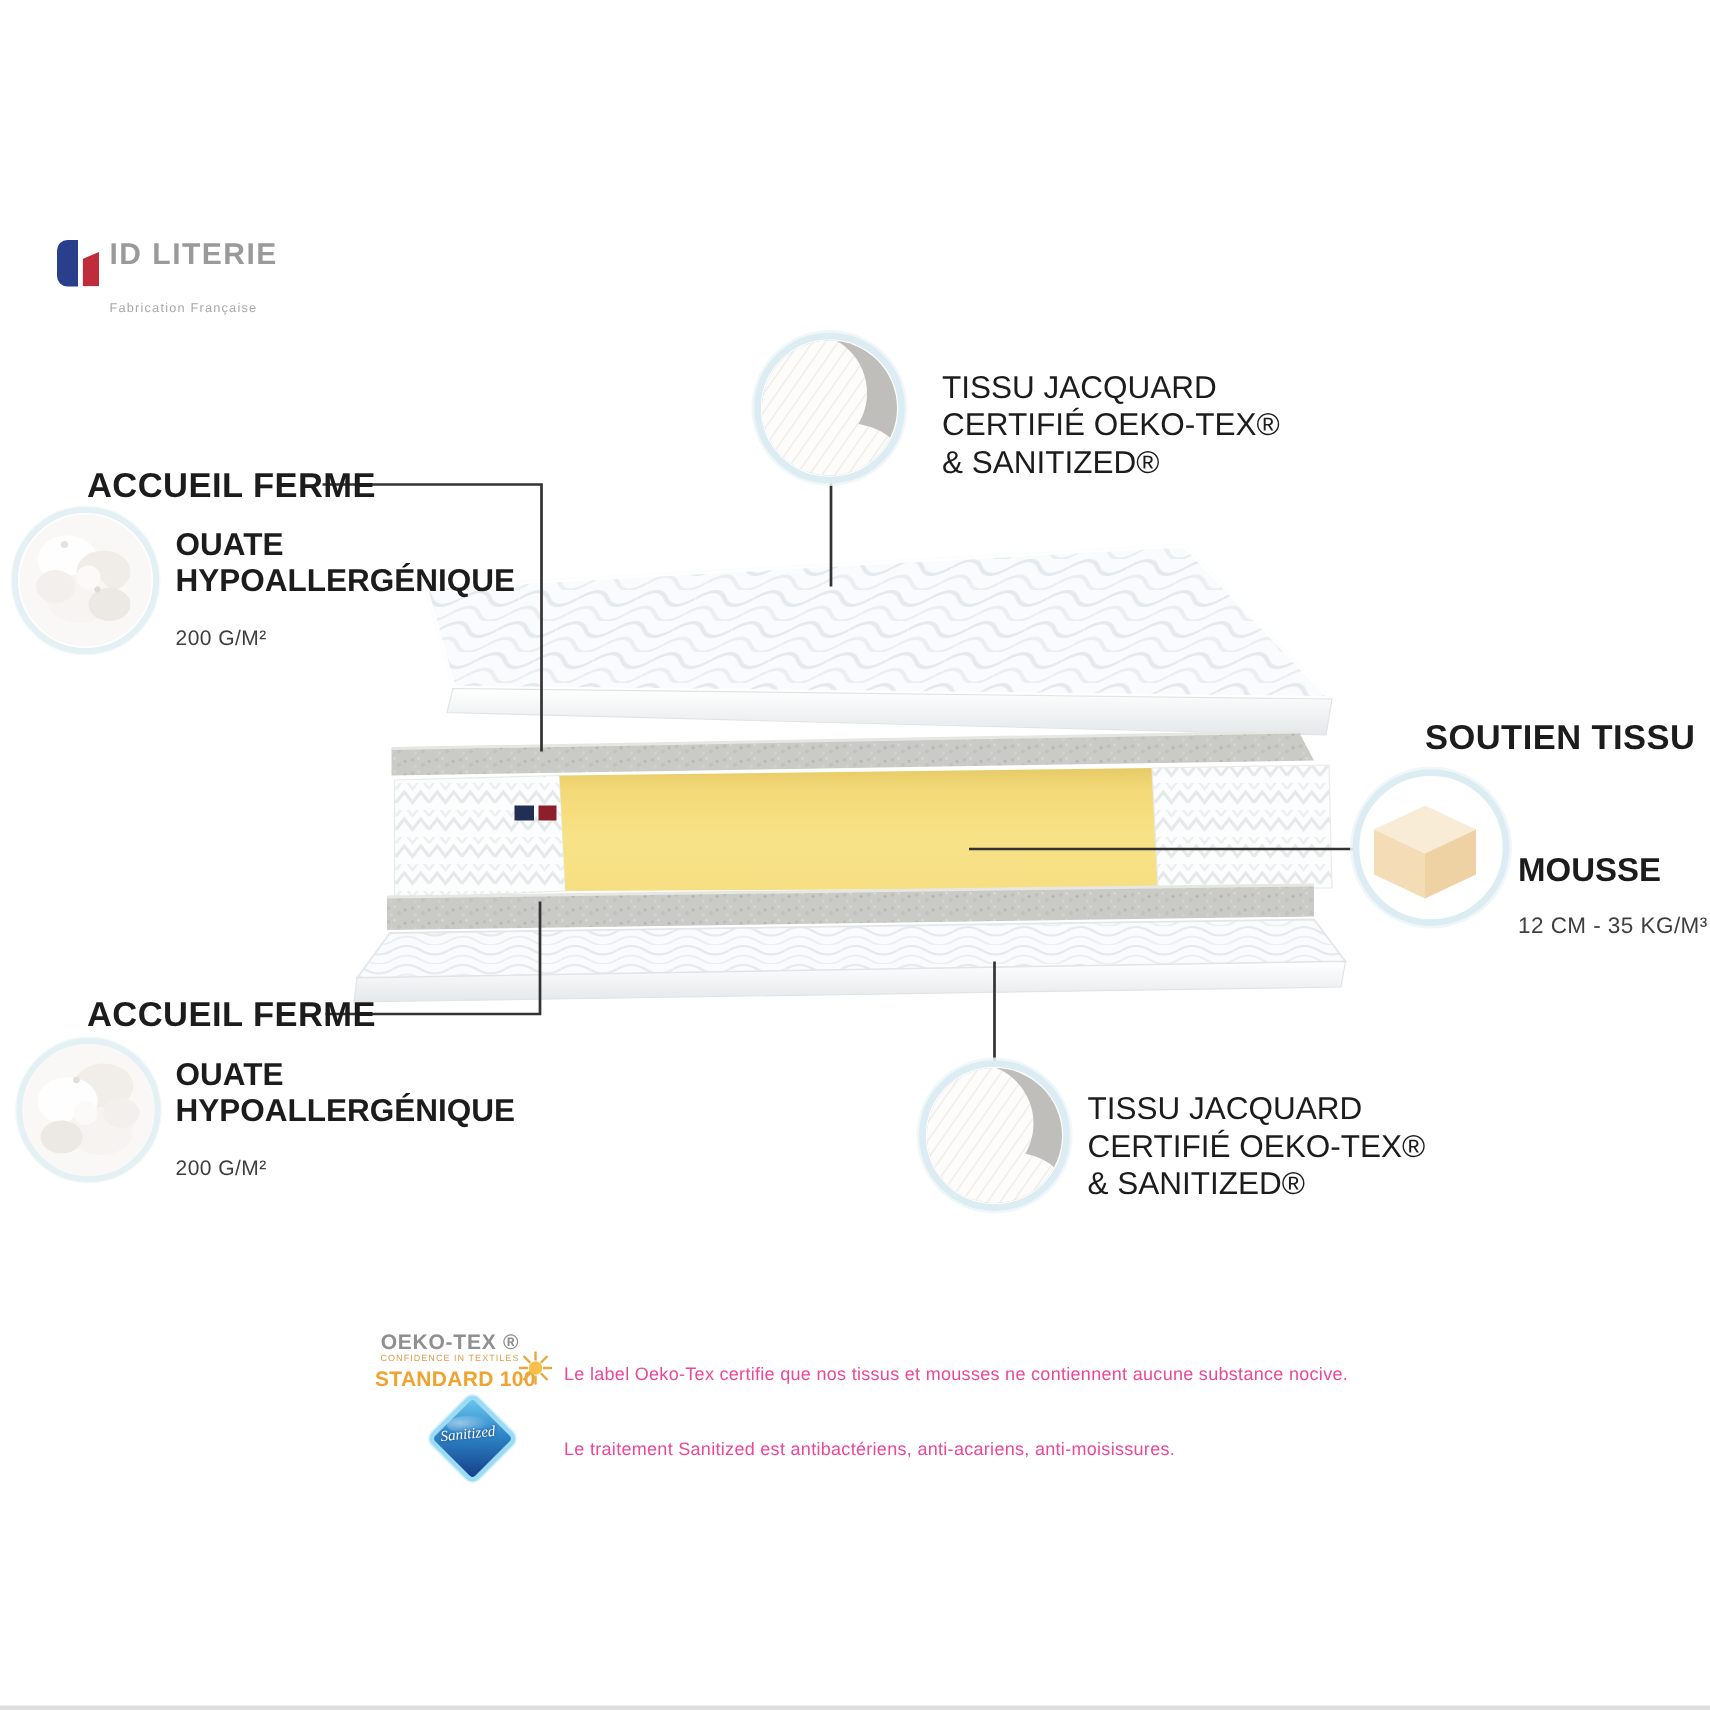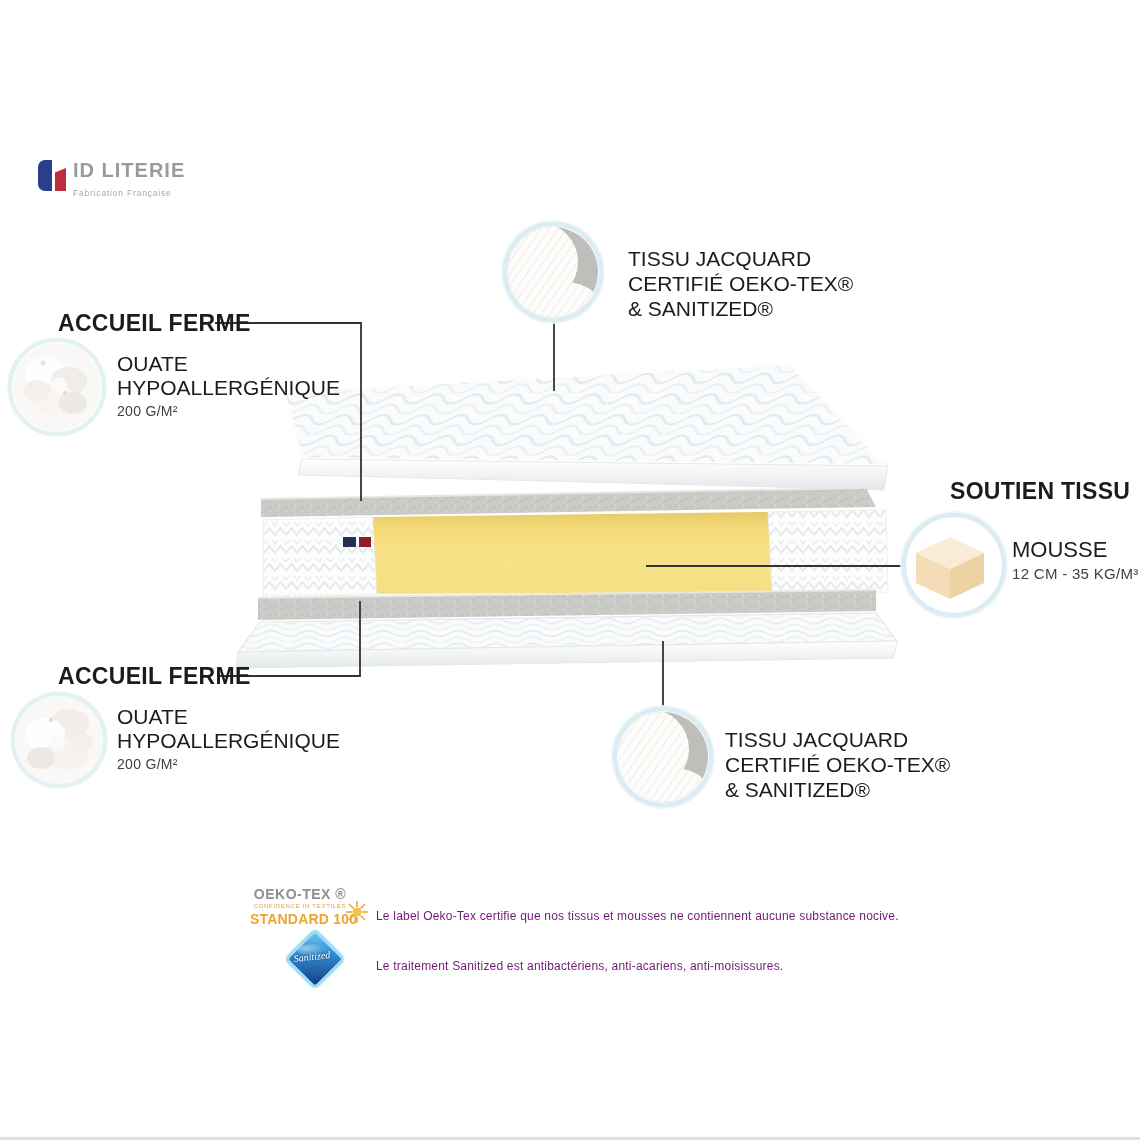--- a/index.html
+++ b/index.html
@@ -9,34 +9,34 @@
   svg{display:block;}
 
   
   .brand{left:38px;top:160px;display:flex;align-items:flex-start;}
   .logo-mark{width:32px;height:32px;position:relative;flex:0 0 auto;}
   .logo-mark .blue{position:absolute;left:0;top:0;width:14px;height:31px;background:#2a3f8c;border-radius:7px 0 0 7px;}
   .logo-mark .red{position:absolute;left:17px;top:8px;width:11px;height:23px;background:#bf2c3c;
                   clip-path:polygon(0 20%,100% 0,100% 100%,0 100%);}
   .brand-text{margin-left:3px;}
   .brand-title{font-size:20px;font-weight:bold;color:#9a9a9a;letter-spacing:1px;line-height:20px;}
-  .brand-tagline{font-size:8.5px;color:#a7a7a7;letter-spacing:0.8px;margin-top:8px;}
+  .brand-tagline{font-size:8.5px;color:#a7a7a7;letter-spacing:0.8px;margin-top:20px;}
 
   
   .callout-title{font-size:23px;font-weight:bold;letter-spacing:0.3px;color:#1c1c1c;white-space:nowrap;margin-left:30px;}
-  .callout-sub{font-size:21px;font-weight:normal;line-height:24px;color:#1c1c1c;white-space:nowrap;}
+  .callout-sub{font-size:21px;font-weight:bold;line-height:24px;color:#1c1c1c;white-space:nowrap;}
   .callout-lines{font-size:21px;font-weight:normal;line-height:25px;color:#1c1c1c;white-space:nowrap;}
-  .callout-detail{font-size:14px;color:#3f3f3f;letter-spacing:0.3px;margin-top:3px;white-space:nowrap;}
+  .callout-detail{font-size:14px;color:#3f3f3f;letter-spacing:0.3px;margin-top:17px;white-space:nowrap;}
 
   
   .oeko-block{left:250px;top:886px;width:100px;text-align:center;}
   .oeko-brand{font-size:14px;font-weight:bold;color:#8f8f8f;letter-spacing:0.5px;}
   .oeko-confidence{font-size:6px;color:#dca04b;letter-spacing:0.7px;margin-top:1px;white-space:nowrap;}
   .oeko-standard{font-size:14px;font-weight:bold;color:#f0a330;letter-spacing:0.2px;margin-top:2px;white-space:nowrap;}
-  .cert-text{font-size:12px;color:#701a75;letter-spacing:0.2px;white-space:nowrap;}
+  .cert-text{font-size:12px;color:#ec4899;letter-spacing:0.2px;white-space:nowrap;}
 
   .sanitized-logo{left:284px;top:928px;width:58px;height:58px;}
   .sanitized-diamond{position:absolute;left:9px;top:9px;width:38px;height:38px;transform:rotate(45deg);
       background:linear-gradient(135deg,#6cc7ef 0%,#2f86c8 45%,#123d88 100%);
       border:3px solid #9adbf6;border-radius:6px;box-shadow:0 0 0 1px #d8f0fb;}
   .sanitized-swirl{position:absolute;left:14px;top:16px;width:28px;height:12px;border-radius:50%;
       background:radial-gradient(ellipse at 30% 40%, rgba(255,255,255,0.45), rgba(255,255,255,0) 70%);}
   .sanitized-word{position:absolute;left:0;top:23px;width:56px;text-align:center;color:#ffffff;
       font-family:"Liberation Serif", serif;font-style:italic;font-size:10px;transform:rotate(-6deg);
       text-shadow:0 0 2px #0e3a75;}
@@ -230,21 +230,21 @@
     <div class="callout-detail">200 G/M²</div>
   </div>
 
   <div class="abs callout-lines" style="left:628px;top:246px;">
     <div>TISSU JACQUARD</div>
     <div>CERTIFIÉ OEKO-TEX®</div>
     <div>&amp; SANITIZED®</div>
   </div>
 
   <div class="abs callout-title" style="left:920px;top:478px;">SOUTIEN TISSU</div>
-  <div class="abs" style="left:1012px;top:538px;">
+  <div class="abs" style="left:1012px;top:568px;">
     <div class="callout-sub" style="font-size:22px;">MOUSSE</div>
     <div class="callout-detail" style="font-size:15px;">12 CM - 35 KG/M³</div>
   </div>
 
   <div class="abs callout-title" style="left:28px;top:663px;">ACCUEIL FERME</div>
   <div class="abs" style="left:117px;top:705px;">
     <div class="callout-sub">OUATE</div>
     <div class="callout-sub">HYPOALLERGÉNIQUE</div>
     <div class="callout-detail">200 G/M²</div>
   </div>

